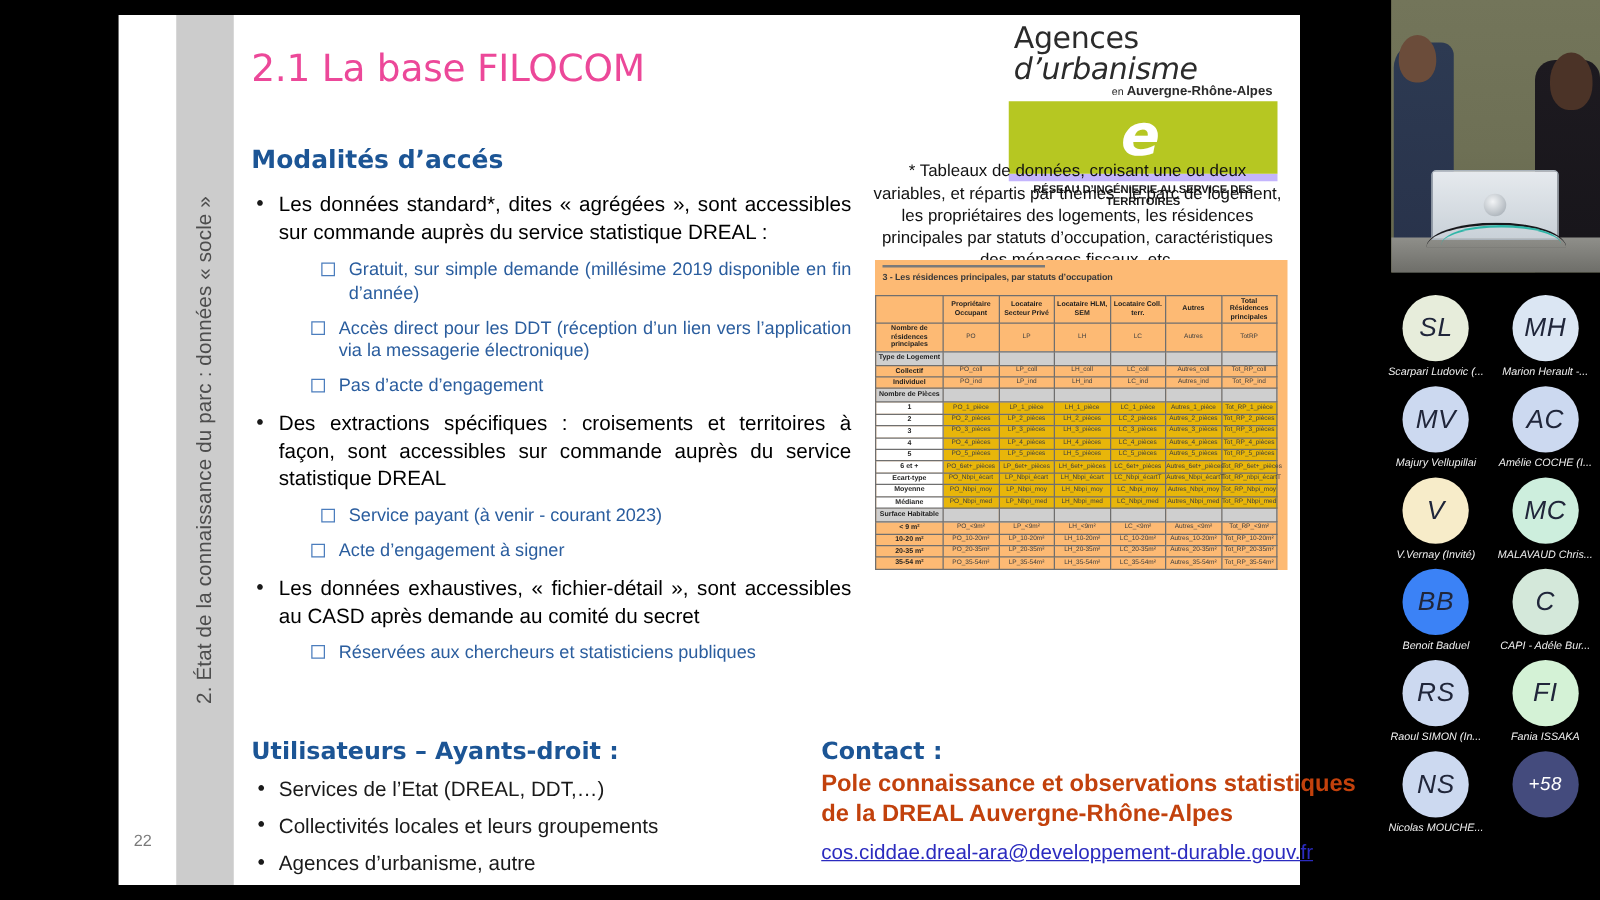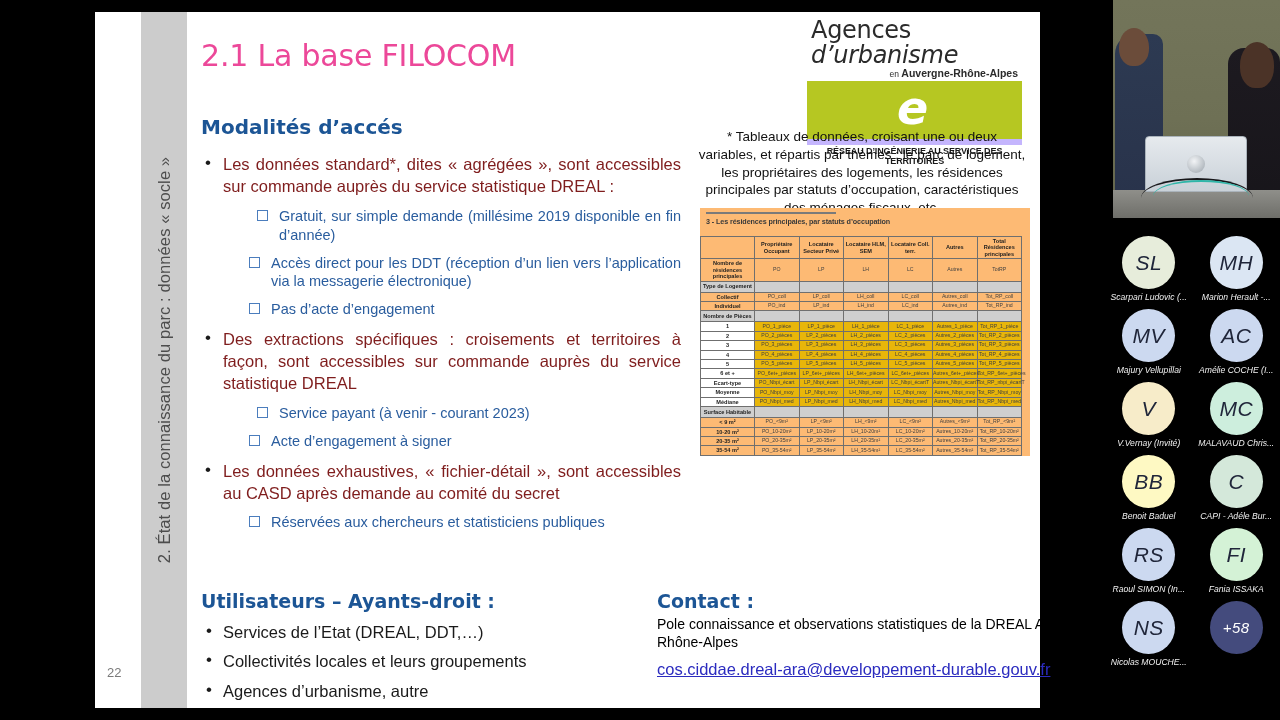--- a/index.html
+++ b/index.html
@@ -83,21 +83,21 @@
   .h-sub {
     position: absolute; left: 14px; top: 103px;
     font-size: 20px; font-weight: 700; color: #1c5595;
     font-family: "DejaVu Sans", sans-serif;
   }
 
   
   .left-col { position: absolute; left: 14px; top: 132px; width: 480px; }
   .b1 {
     position: relative; padding-left: 22px; margin-top: 10px;
-    font-size: 16.5px; line-height: 1.33; color: #7f1d1d;
+    font-size: 16.5px; line-height: 1.33; color: #000000;
     text-align: justify; text-justify: inter-word;
   }
   .b1::before {
     content: "•"; position: absolute; left: 4px; top: -2px;
     font-size: 17px; color: #1a1a1a;
   }
   .b2 {
     position: relative; padding-left: 70px; margin-top: 9px;
     font-size: 14.5px; line-height: 1.3; color: #2a5d9e;
     text-align: justify;
@@ -149,21 +149,21 @@
   .bot-left ul { list-style: none; margin-top: 6px; }
   .bot-left li {
     position: relative; padding-left: 22px; font-size: 16.5px;
     color: #1a1a1a; line-height: 1.05; margin-top: 12px;
   }
   .bot-left li::before {
     content: "•"; position: absolute; left: 5px; top: -2px; font-size: 17px;
   }
   .bot-right { position: absolute; left: 470px; top: 578px; width: 450px; }
   .bot-right .ctxt {
-    font-size: 14px; color: #000000; line-height: 1.28; margin-top: 4px;
+    font-size: 19px; color: #c2410c; line-height: 1.28; margin-top: 4px; font-weight: bold;
   }
   .bot-right .mail {
     display: inline-block; margin-top: 8px;
     font-size: 16.5px; color: #2b2bbf; text-decoration: underline;
   }
 
   
   .right-panel {
     position: absolute; right: 0; top: 0; width: 175px; height: 720px; background: #000;
   }
@@ -527,21 +527,21 @@
         </div>
         <div class="person">
           <div class="av" style="background: rgb(247, 236, 201);">V</div>
           <div class="pname">V.Vernay (Invité)</div>
         </div>
         <div class="person">
           <div class="av" style="background: rgb(205, 238, 221);">MC</div>
           <div class="pname">MALAVAUD Chris...</div>
         </div>
         <div class="person">
-          <div class="av" style="background: #fef9c3;">BB</div>
+          <div class="av" style="background: #3b82f6;">BB</div>
           <div class="pname">Benoit Baduel</div>
         </div>
         <div class="person">
           <div class="av" style="background: rgb(212, 232, 218);">C</div>
           <div class="pname">CAPI - Adéle Bur...</div>
         </div>
         <div class="person">
           <div class="av" style="background: rgb(204, 217, 240);">RS</div>
           <div class="pname">Raoul SIMON (In...</div>
         </div>

